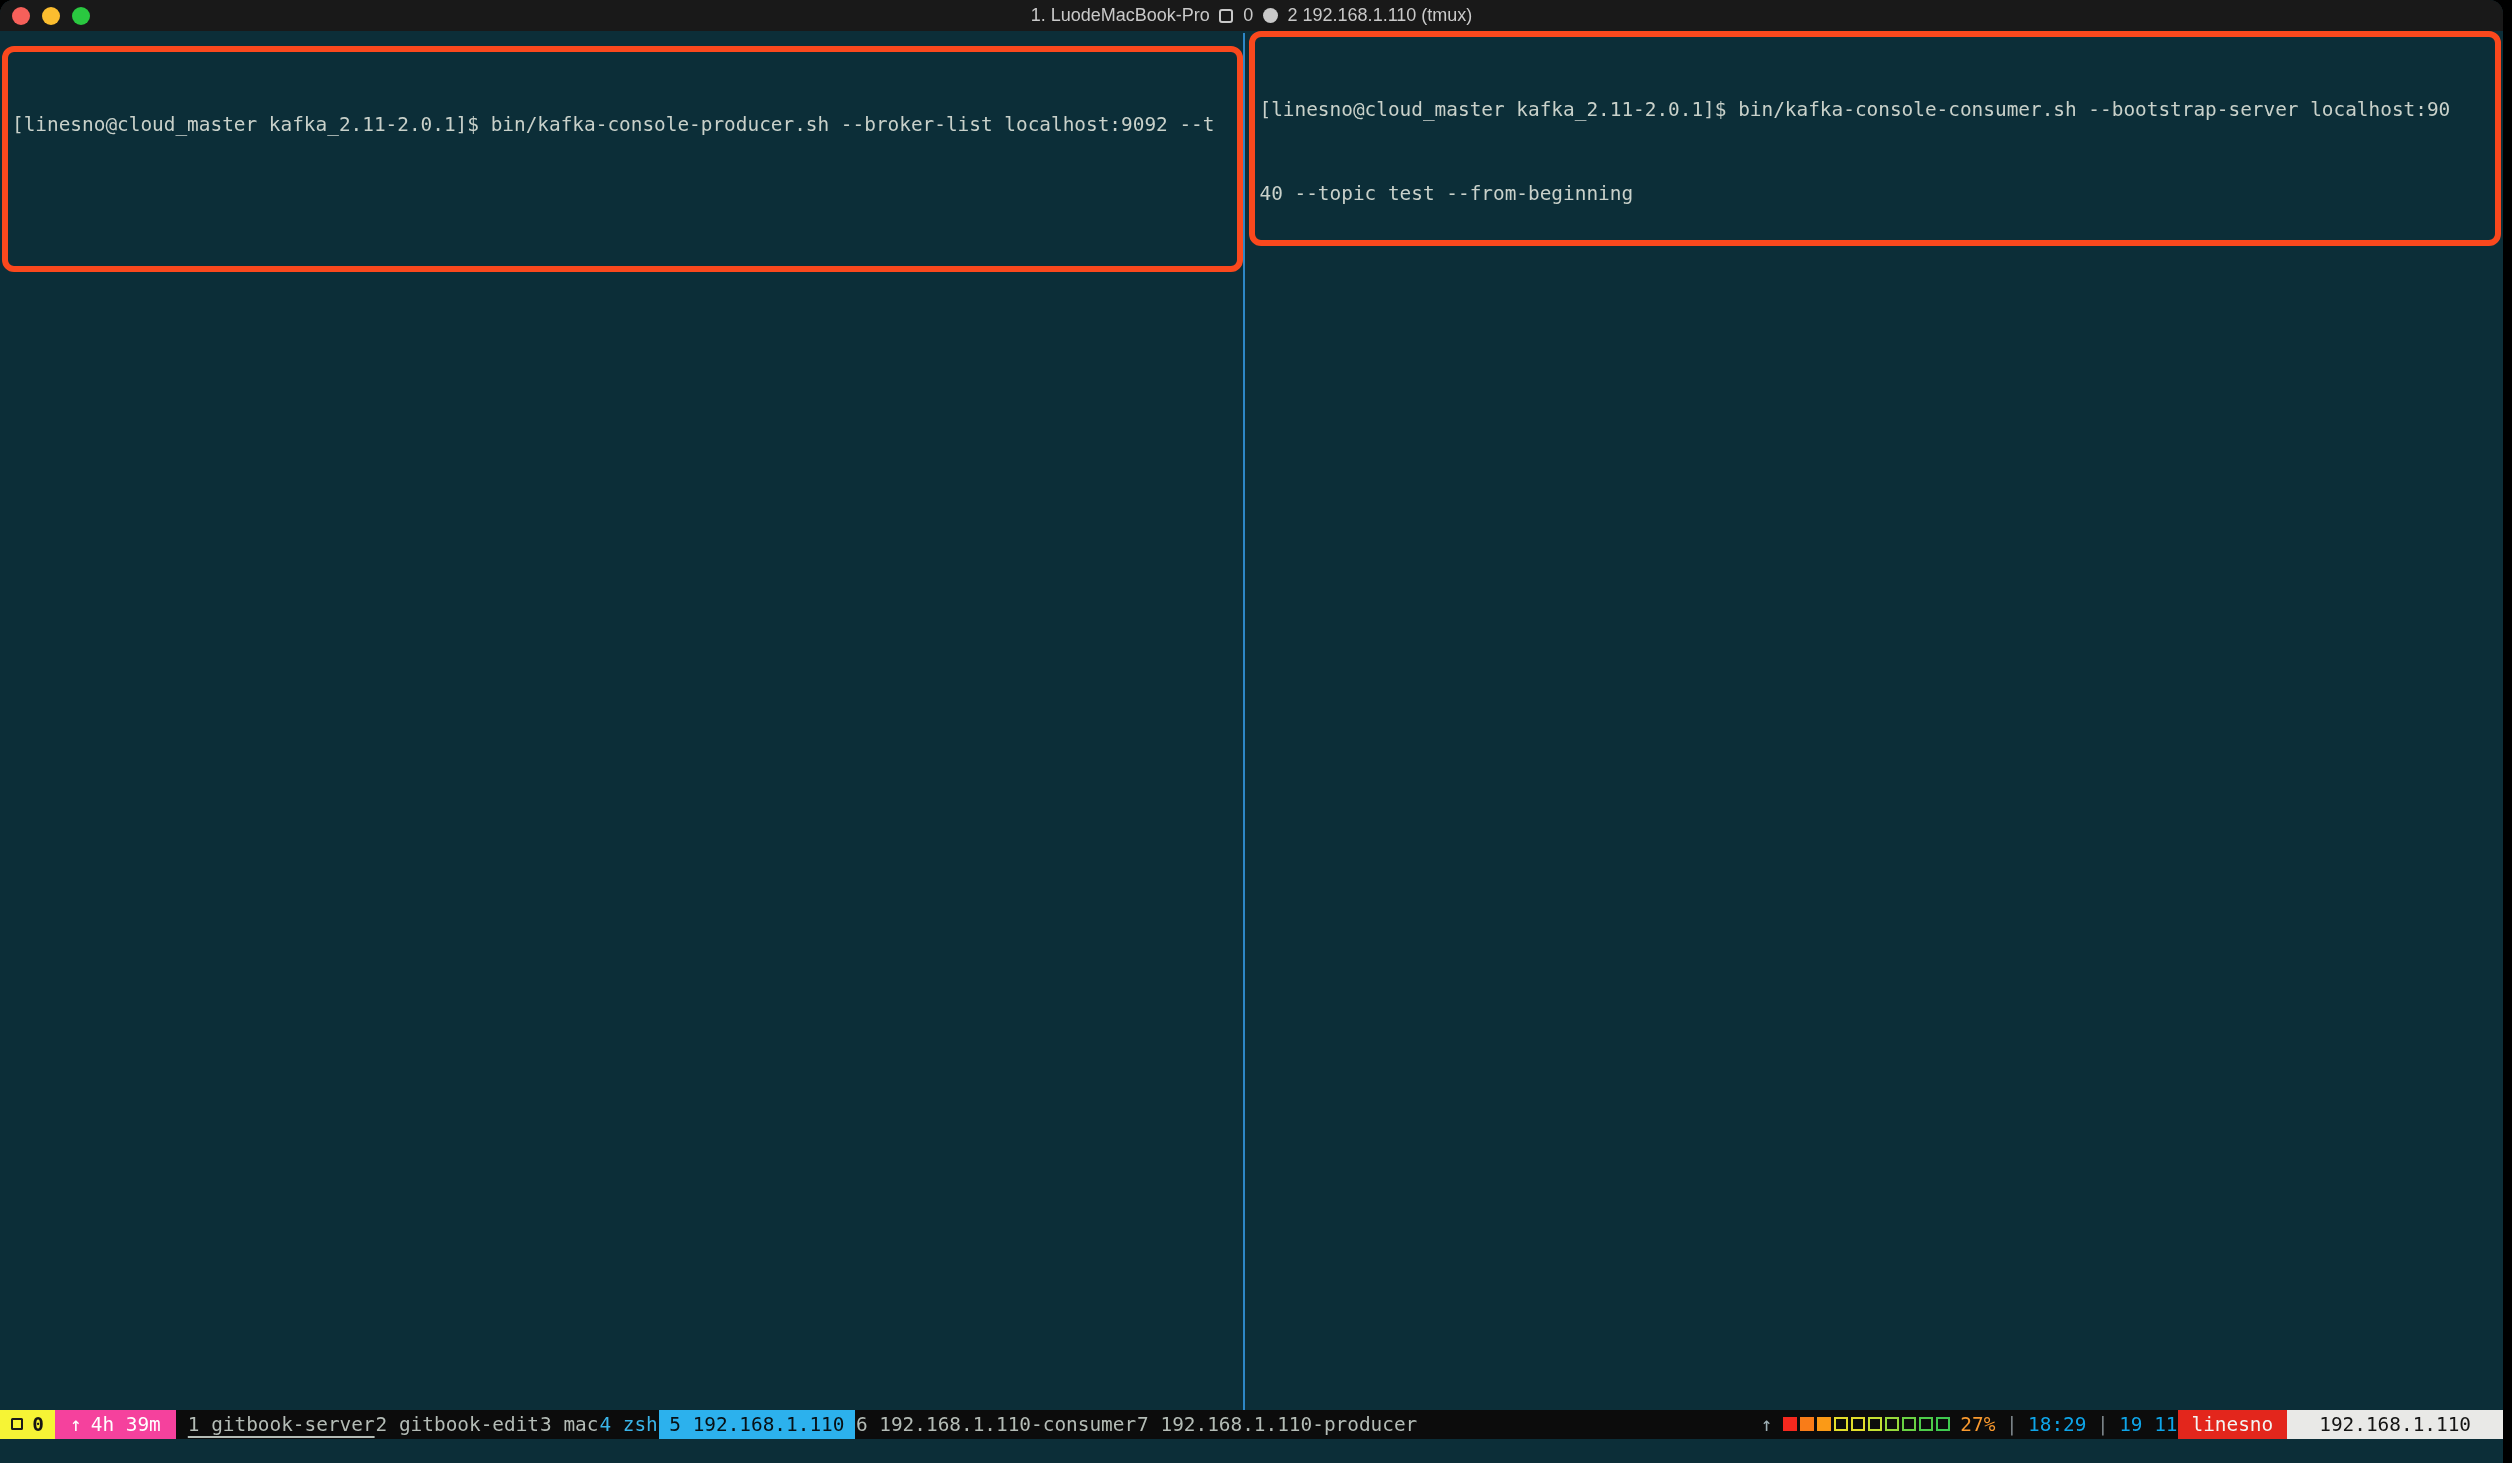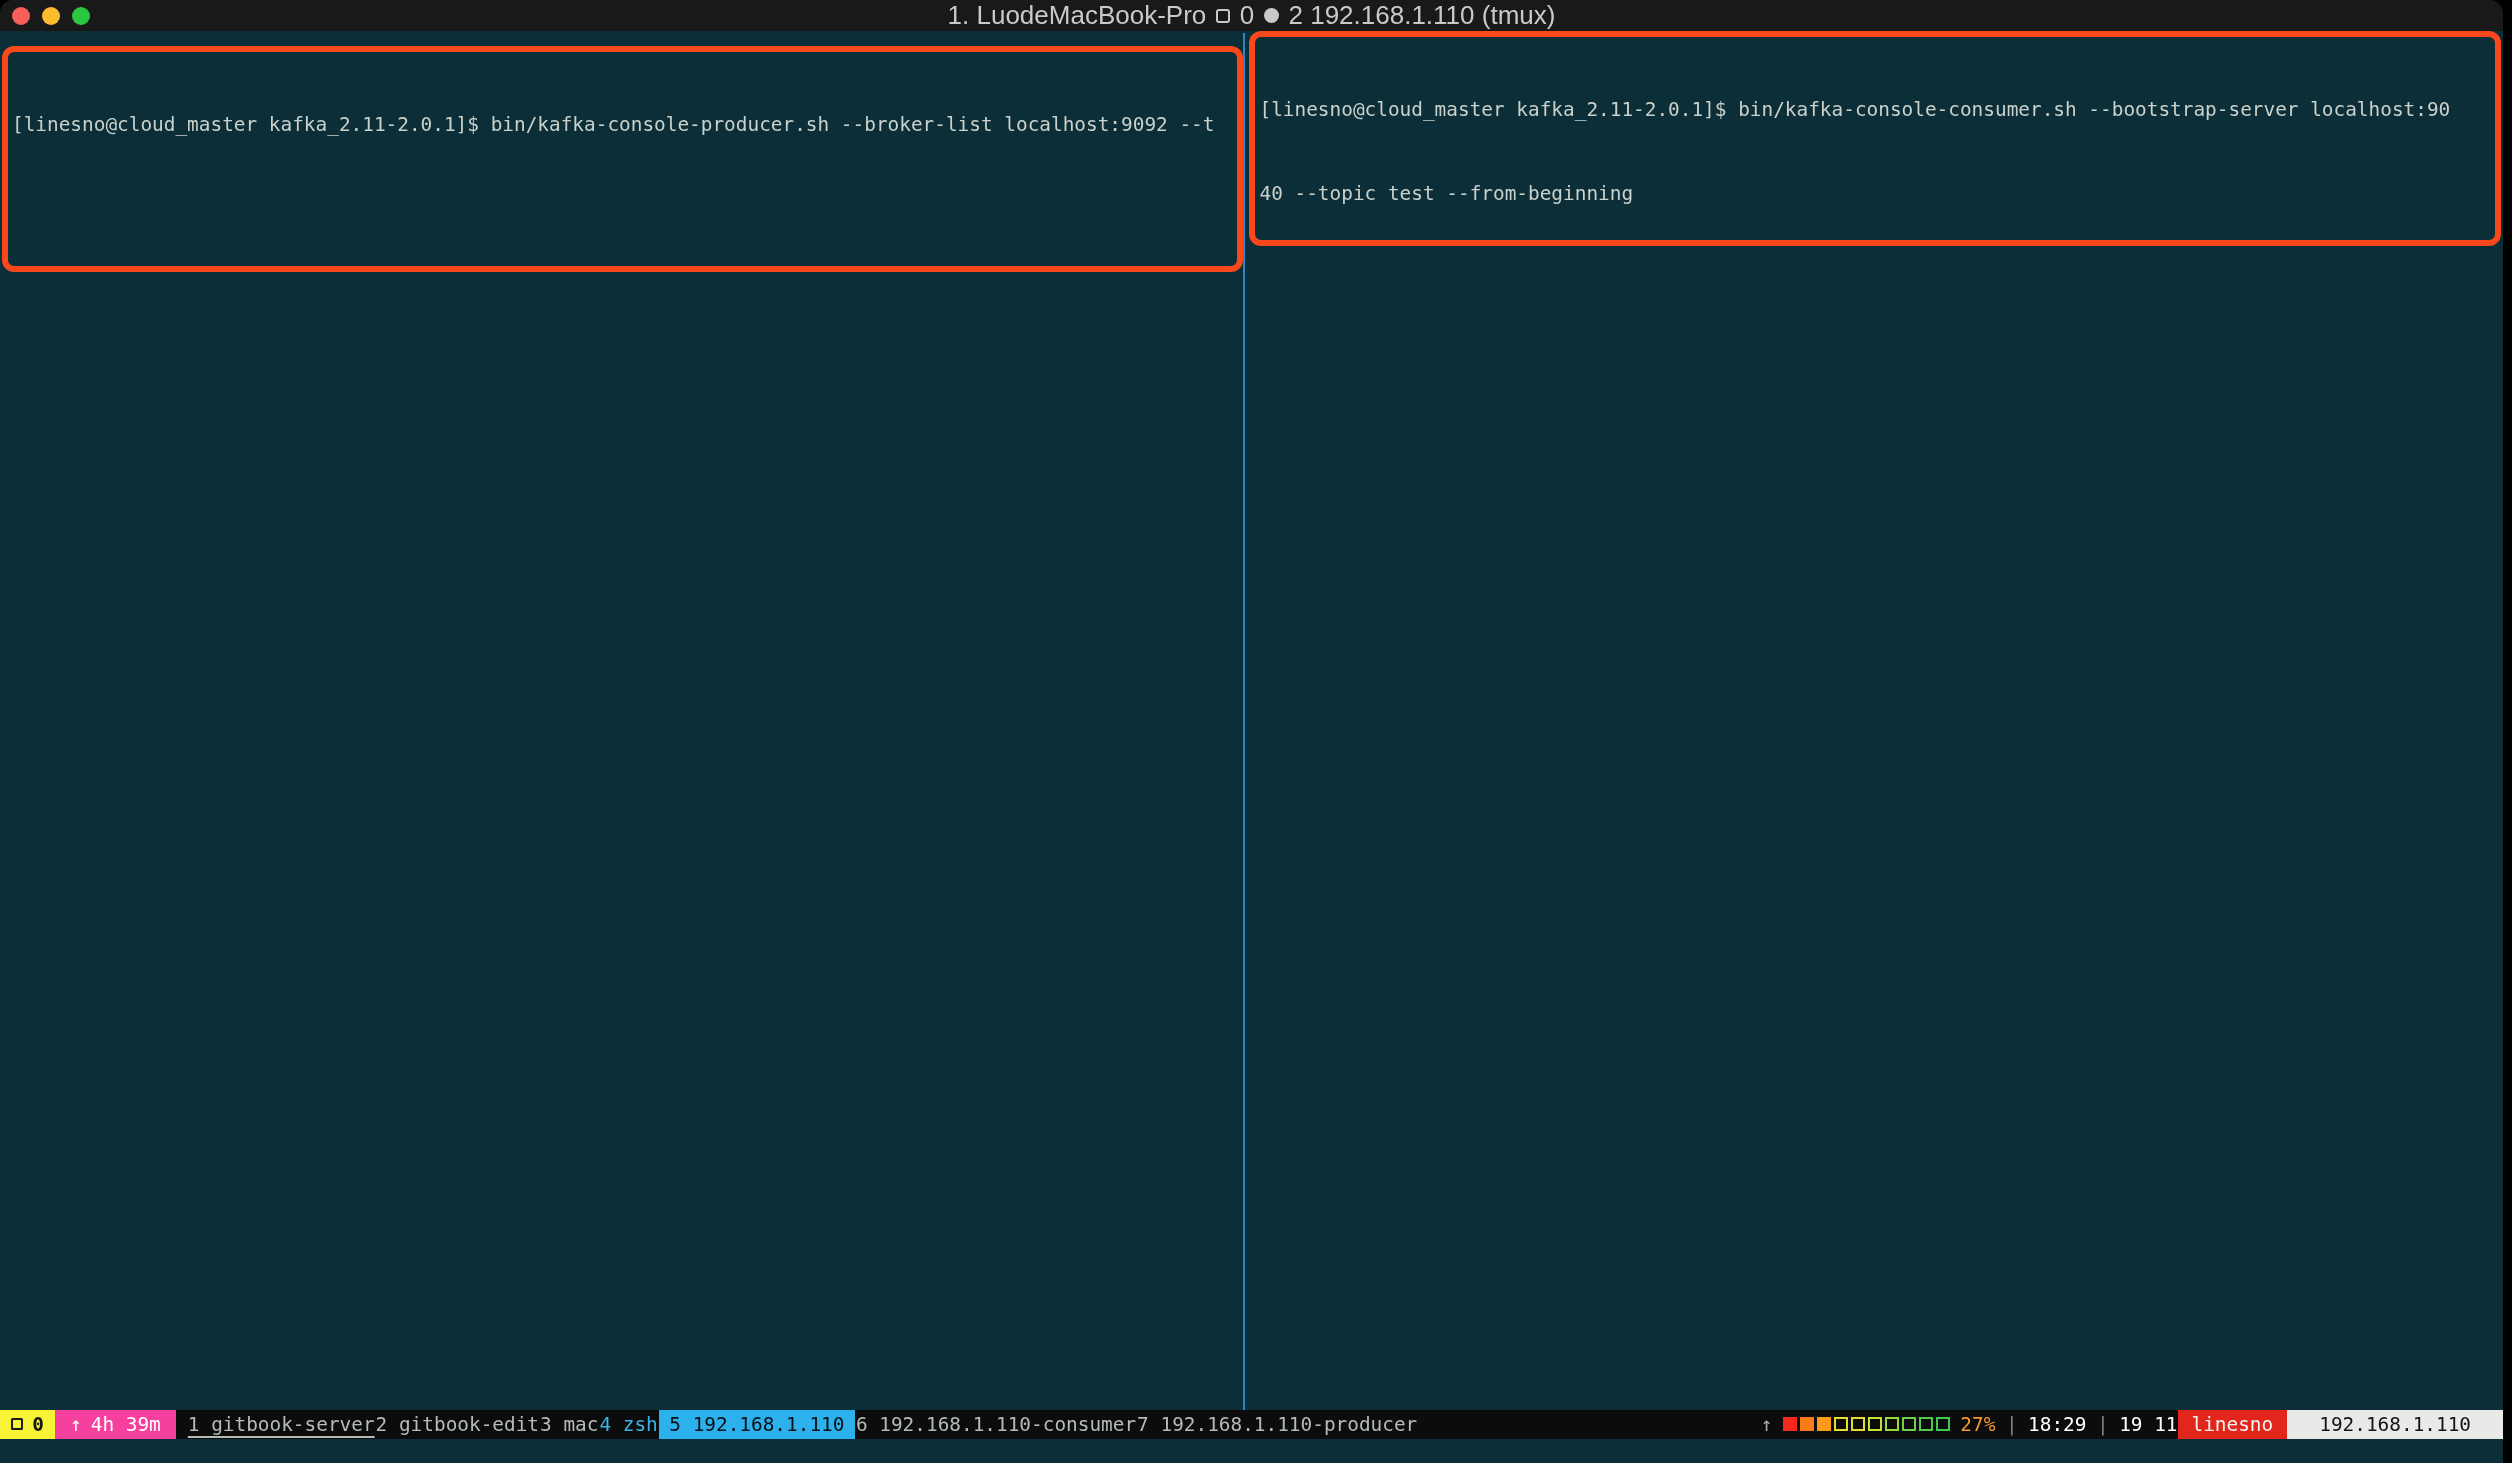--- a/index.html
+++ b/index.html
@@ -11,21 +11,21 @@
   .window{
     position:relative;width:2503px;height:1464px;background:var(--bg-teal);
     border-radius:13.5px 13.5px 0 0;overflow:hidden;
     font-family:"DejaVu Sans Mono","Liberation Mono",monospace;
   }
   
   .titlebar{
     position:relative;height:31px;background:var(--titlebar-bg);
     display:flex;align-items:center;justify-content:center;
     font-family:"Liberation Sans","DejaVu Sans",sans-serif;
-    font-size:26px;color:#c9c9c9;
+    font-size:18px;color:#c9c9c9;
   }
   .traffic{position:absolute;left:12px;top:0;height:31px;display:flex;align-items:center;gap:12px;}
   .light{width:18px;height:18px;border-radius:50%;}
   .light.red{background:var(--traffic-red,#f6605a);}
   .light.yellow{background:var(--traffic-yellow,#fbbd2f);}
   .light.green{background:var(--traffic-green,#2ac840);}
   .titlegroup{display:flex;align-items:center;gap:9.7px;}
   .t-square{width:14px;height:14px;border:2.2px solid #c9c9c9;border-radius:3px;display:inline-block;}
   .t-dot{width:15px;height:15px;border-radius:50%;background:#c9c9c9;display:inline-block;}
   
@@ -53,21 +53,21 @@
   .win.underline{text-decoration:underline;text-underline-offset:5.2px;text-decoration-thickness:1.5px;}
   .win.accent{color:var(--window-zsh-blue,#3ab4e8);}
   .win.active{background:var(--active-window-blue,#2cb1ed);color:#081014;padding:0 10.5px;}
   .spacer{flex:1;}
   .sb-right{display:flex;align-items:center;gap:10.5px;margin-right:0;}
   .arrow{color:#9fb0b5;}
   .blocks{display:flex;align-items:center;gap:3px;}
   .block{width:14px;height:14px;border:2.2px solid #555;display:inline-block;background:transparent;}
   .pct{color:var(--battery-percent-orange,#f9992e);}
   .sbsep{color:#7b8489;}
-  .sbtime,.sbdate{color:#ffffff;}
+  .sbtime,.sbdate{color:#0ea5e9;}
   .badge-user{background:var(--badge-red,#e3261c);color:#f3f4f2;padding:0 14px;}
   .badge-host{background:var(--badge-white,#e9e9e7);color:#141414;padding:0 32px;}
 </style>
 </head>
 <body>
 
 <div class="window">
 
   <div class="titlebar">
     <div class="traffic">

